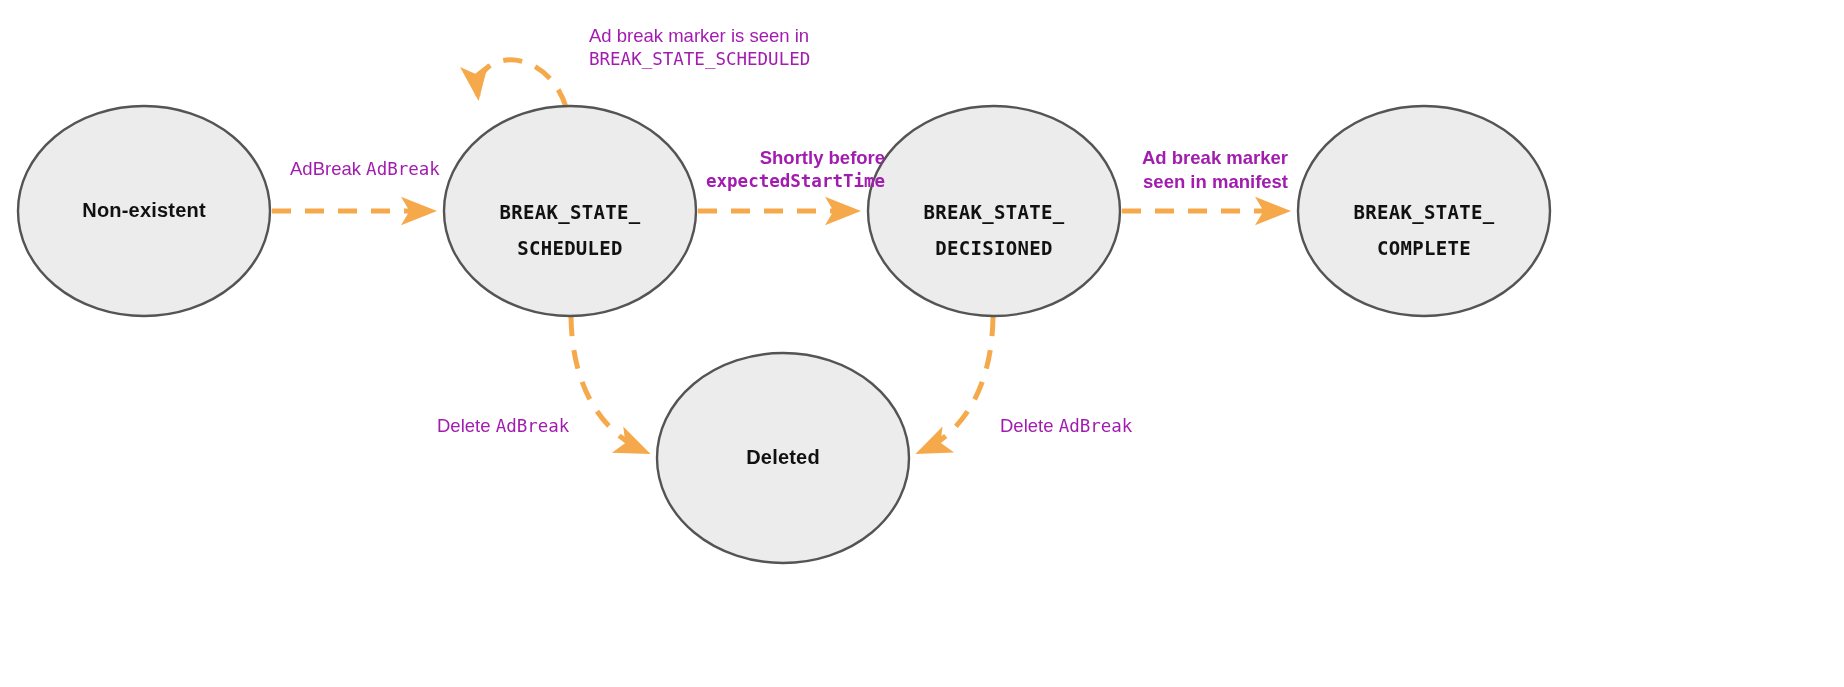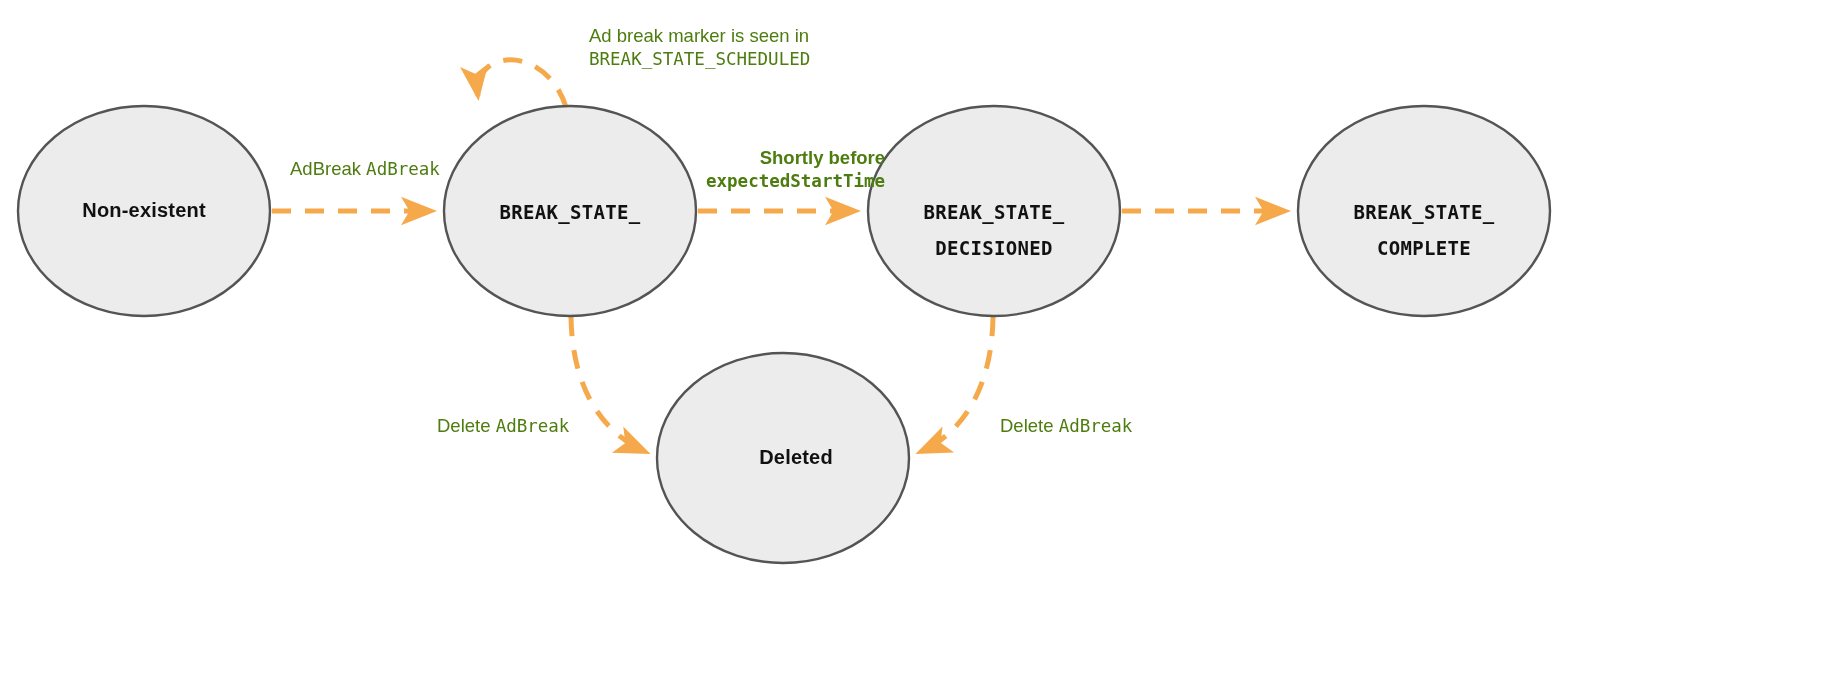--- a/index.html
+++ b/index.html
@@ -30,21 +30,21 @@
     font-weight:bold;
     font-size:19px;
     letter-spacing:.3px;
     display:block;
     white-space:pre;
     margin-top:12px;
   }
 
   .edge-label{
     position:absolute;
-    color:#4d7c0f;
+    color:#a21caf;
     line-height:1.30;
     white-space:nowrap;
     pointer-events:none;
   }
   .edge-label .s{
     font-family:"Liberation Sans", sans-serif;
     font-size:18.5px;
   }
   .edge-label .m{
     font-family:"DejaVu Sans Mono", monospace;
@@ -99,50 +99,55 @@
 
     <ellipse cx="783" cy="458" rx="126" ry="105" fill="#ececec" stroke="#545454" stroke-width="2.4"></ellipse>
   </svg>
 
   <div class="node-label" style="left:18px;top:198px;width:252px;">
     <span class="plain">Non-existent</span>
   </div>
 
   <div class="node-label" style="left:444px;top:188px;width:252px;">
     <span class="mono">BREAK_STATE_</span>
+    <span class="mono">SCHEDULED</span>
   </div>
 
   <div class="node-label" style="left:868px;top:188px;width:252px;">
     <span class="mono">BREAK_STATE_</span>
     <span class="mono">DECISIONED</span>
   </div>
 
   <div class="node-label" style="left:1298px;top:188px;width:252px;">
     <span class="mono">BREAK_STATE_</span>
     <span class="mono">COMPLETE</span>
   </div>
 
-  <div class="node-label" style="left:657px;top:445px;width:252px;margin-left:13px;">
+  <div class="node-label" style="left:657px;top:445px;width:252px;">
     <span class="plain">Deleted</span>
   </div>
 
   <div class="edge-label" style="left:290px;top:157px;">
     <span class="s">AdBreak </span><span class="m">AdBreak</span>
   </div>
 
   <div class="edge-label" style="left:589px;top:24px;">
     <span class="line s">Ad break marker is seen in</span>
     <span class="line m">BREAK_STATE_SCHEDULED</span>
   </div>
 
   <div class="edge-label center" style="left:706px;top:146px;">
     <span class="line s">Shortly before</span>
     <span class="line m">expectedStartTime</span>
   </div>
 
+  <div class="edge-label center" style="left:1142px;top:146px;">
+    <span class="line s">Ad break marker</span>
+    <span class="line s">seen in manifest</span>
+  </div>
 
   <div class="edge-label" style="left:437px;top:414px;">
     <span class="s">Delete </span><span class="m">AdBreak</span>
   </div>
 
   <div class="edge-label" style="left:1000px;top:414px;">
     <span class="s">Delete </span><span class="m">AdBreak</span>
   </div>
 
 </div>

